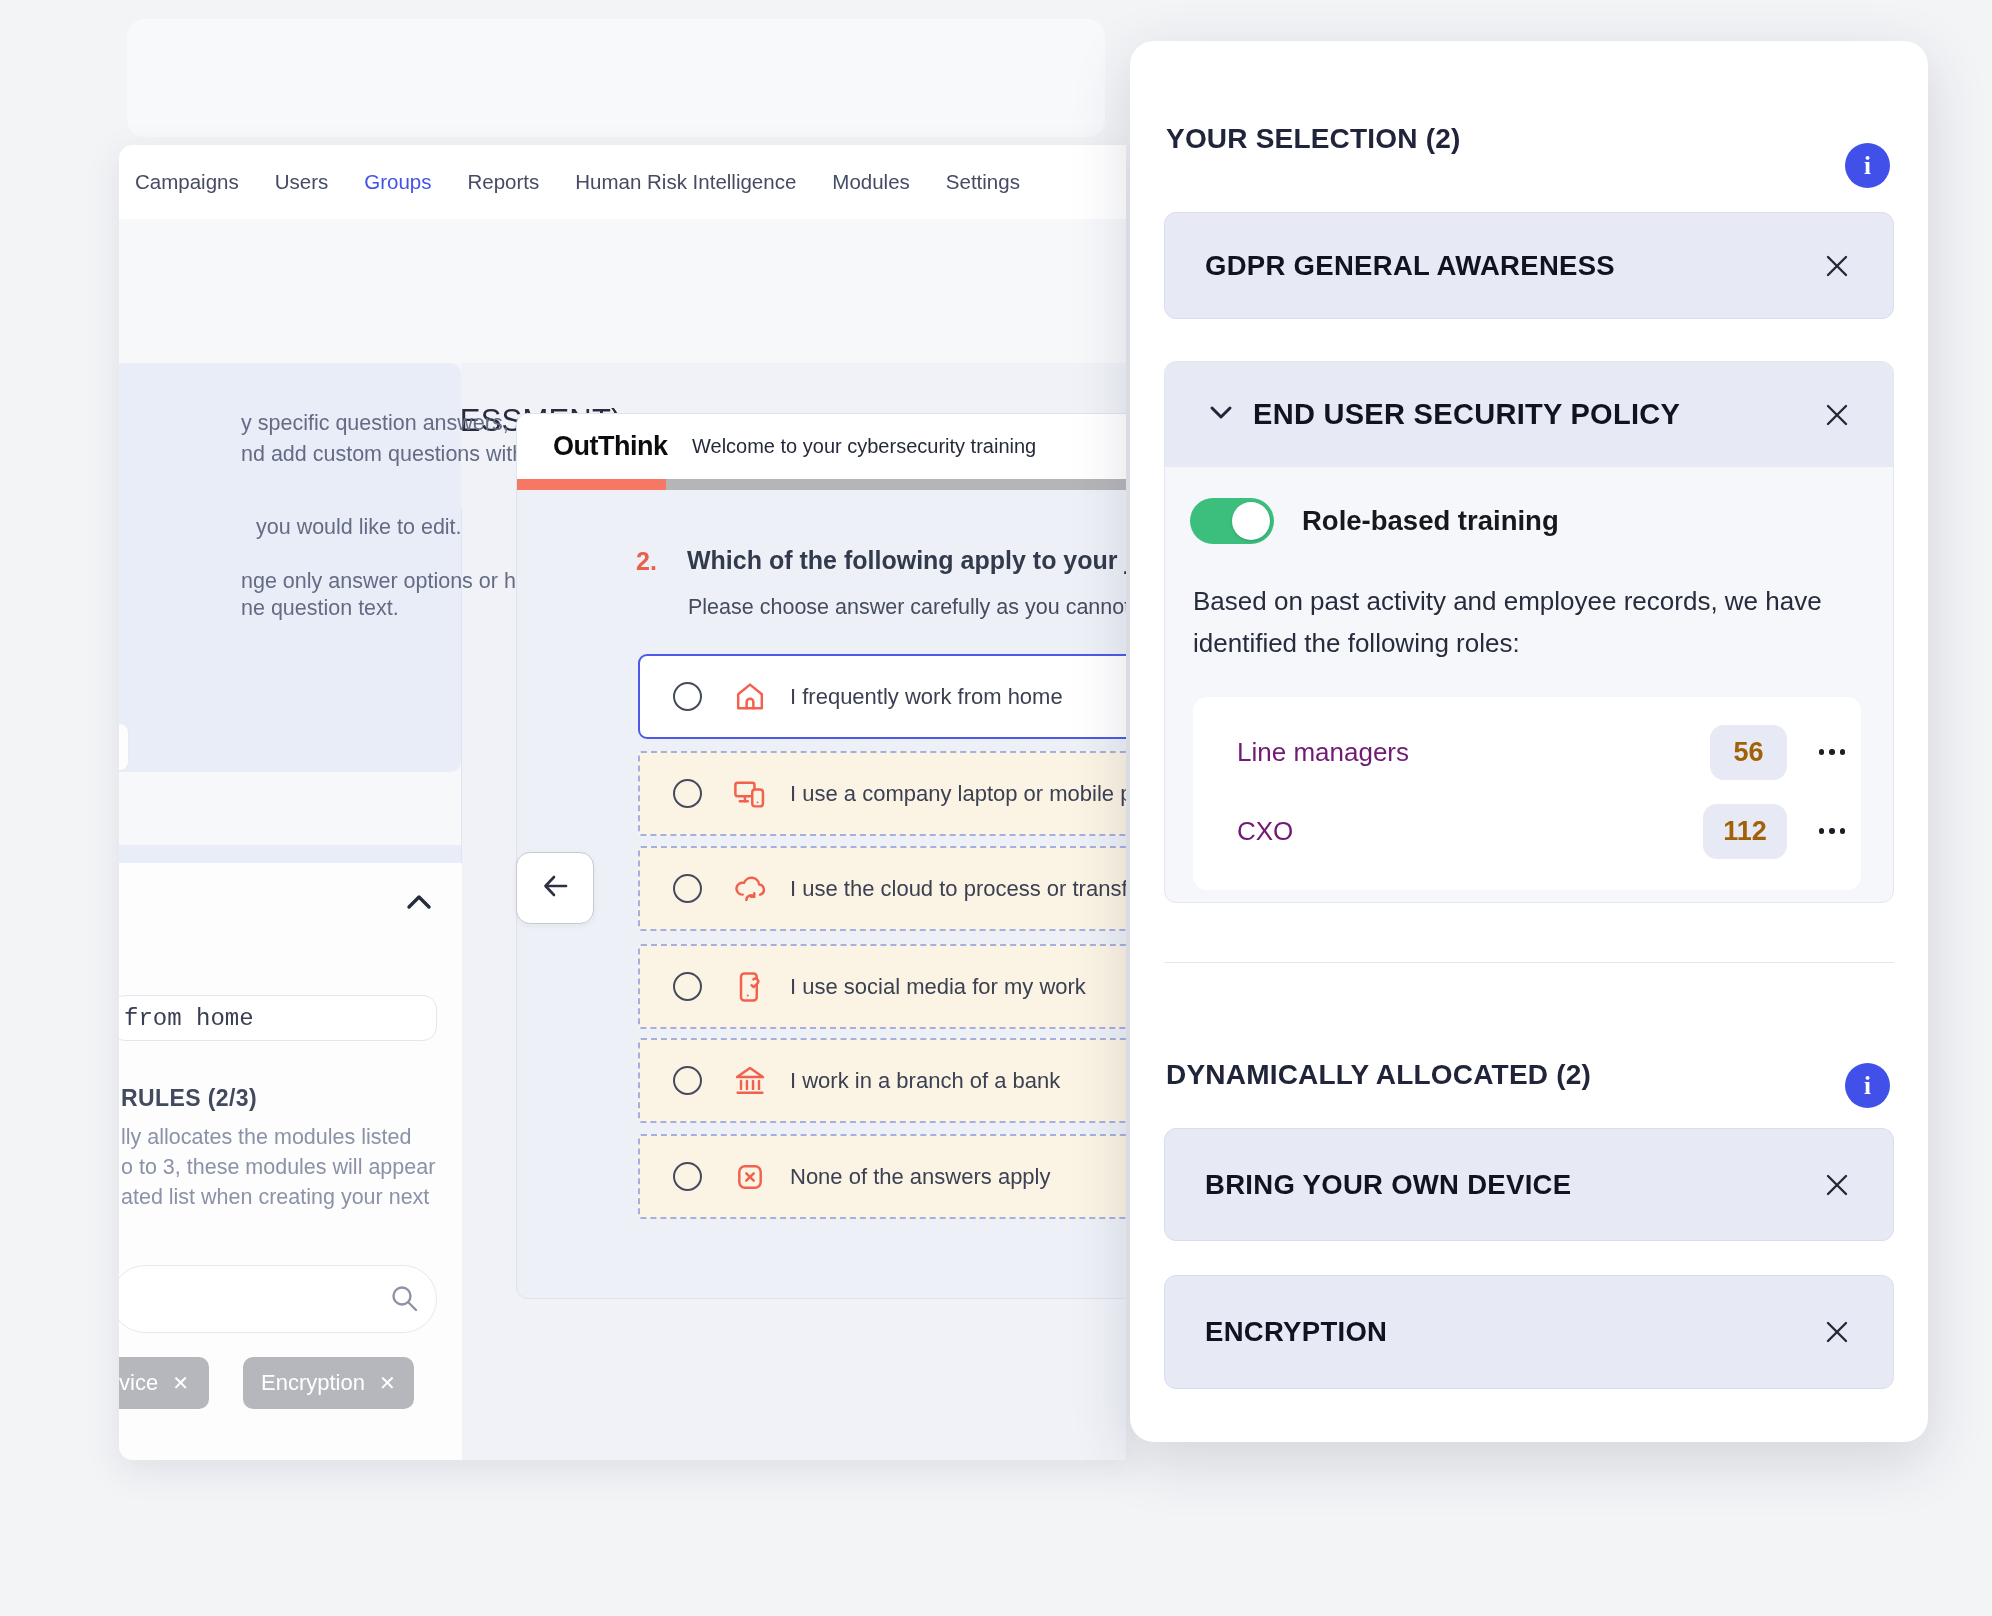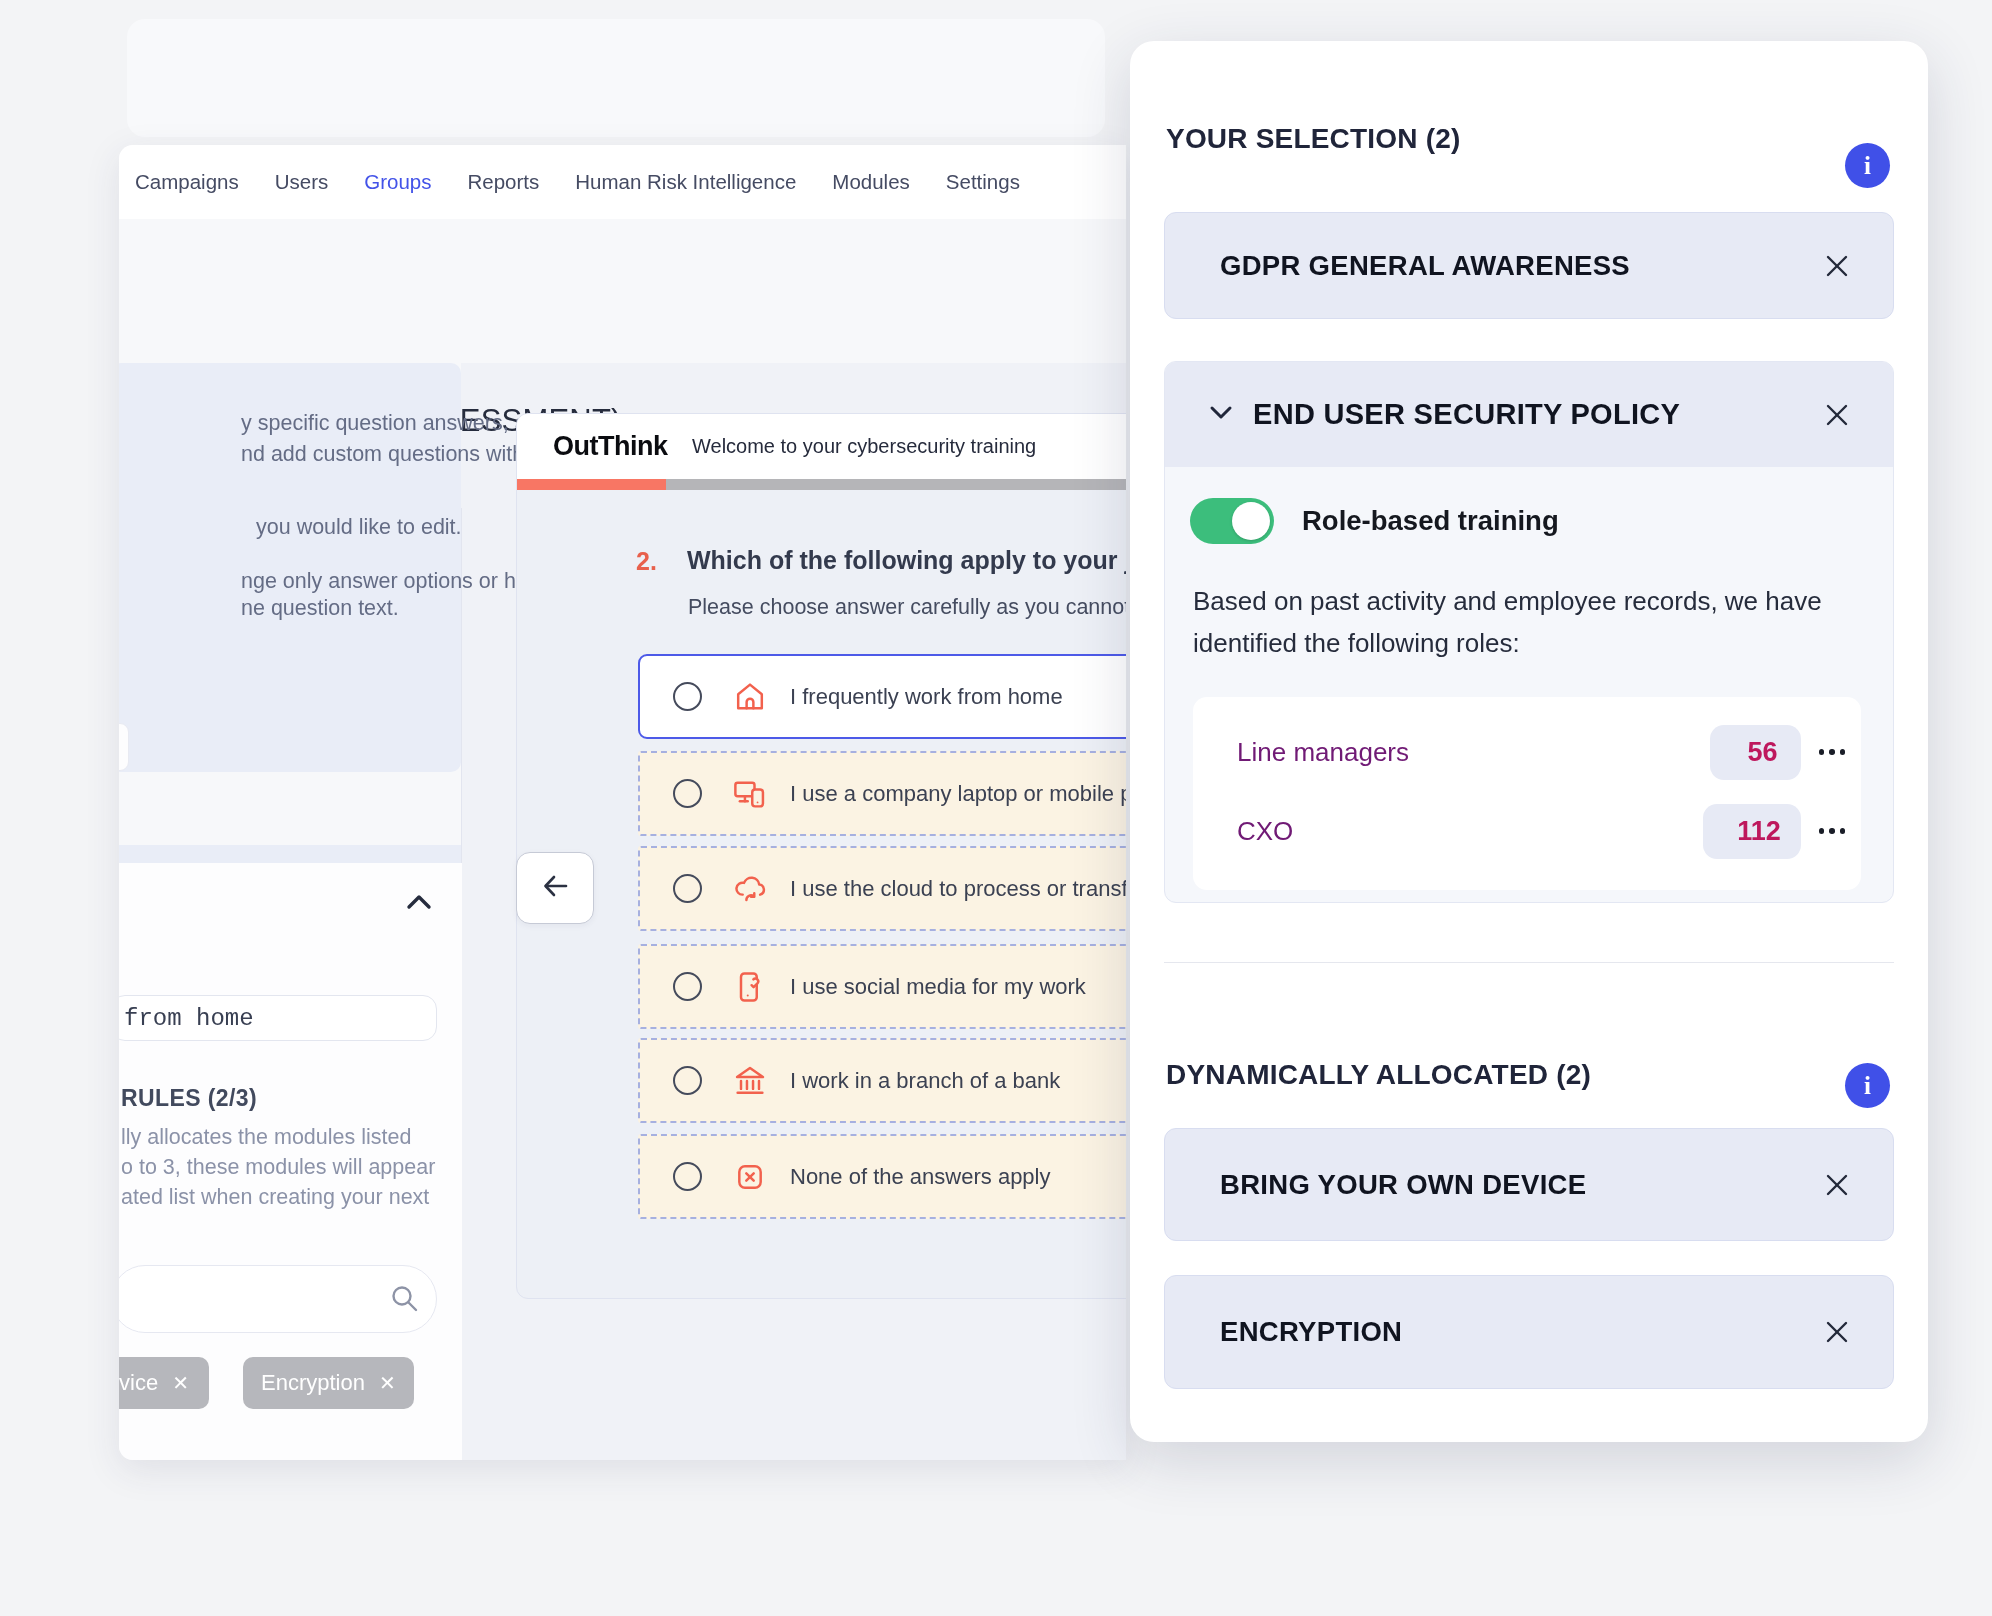--- a/index.html
+++ b/index.html
@@ -73,36 +73,36 @@
 
   
   .sel-panel{left:1130px;top:41px;width:798px;height:1401px;background:#fff;border-radius:24px;
     box-shadow:0 18px 60px rgba(40,45,80,.16);}
   .panel-h{position:absolute;left:36px;font-size:28px;font-weight:700;color:#20253a;letter-spacing:.2px;white-space:nowrap;}
   .info-dot{position:absolute;left:715px;width:45px;height:45px;border-radius:50%;background:#4050e8;color:#fff;
     display:flex;align-items:center;justify-content:center;font-size:25px;font-weight:700;cursor:pointer;
     font-family:"Liberation Serif",serif;}
   .lav-card{position:absolute;left:34px;width:730px;background:#e7eaf5;border:1px solid #d8ddf0;border-radius:12px;
     box-sizing:border-box;display:flex;align-items:center;}
-  .lav-card .t{margin-left:55px;font-size:27.5px;font-weight:700;color:#101420;letter-spacing:.3px;white-space:nowrap;}
+  .lav-card .t{margin-left:40px;font-size:27.5px;font-weight:700;color:#101420;letter-spacing:.3px;white-space:nowrap;}
   .xbtn{position:absolute;right:42px;top:50%;transform:translateY(-50%);width:28px;height:28px;cursor:pointer;}
   .exp{position:absolute;left:34px;top:320px;width:730px;height:542px;border:1px solid #e3e7f3;border-radius:12px;
     overflow:hidden;box-sizing:border-box;background:#f5f7fb;}
   .exp-head{position:absolute;left:0;top:0;width:100%;height:105px;background:#e7eaf5;display:flex;align-items:center;}
   .exp-head .chev{margin-left:42px;}
   .exp-head .t{margin-left:18px;font-size:29px;font-weight:700;color:#101420;letter-spacing:.3px;white-space:nowrap;}
   .toggle{position:absolute;left:25px;top:136px;width:84px;height:46px;border-radius:23px;background:#3cbe7c;cursor:pointer;}
   .knob{position:absolute;left:42px;top:4px;width:38px;height:38px;border-radius:50%;background:#fff;
     box-shadow:0 1px 3px rgba(0,0,0,.18);}
   .tog-label{position:absolute;left:137px;top:143px;font-size:27.5px;font-weight:700;color:#15181f;white-space:nowrap;}
   .exp-desc{position:absolute;left:28px;top:218px;width:640px;font-size:26px;color:#262c3c;line-height:42px;}
   .roles-card{position:absolute;left:28px;top:335px;width:668px;height:193px;background:#fff;border-radius:14px;}
   .role-name{position:absolute;left:18px;font-size:26px;color:#701a75;white-space:nowrap;margin-left:26px;}
   .badge{position:absolute;background:#e7eaf5;border-radius:14px;display:flex;align-items:center;justify-content:center;
-    font-size:27px;font-weight:600;color:#be185d;padding-left:14px;}
+    font-size:27px;font-weight:600;color:#a16207;}
   .kebab{position:absolute;left:621px;width:36px;display:flex;gap:5px;justify-content:center;cursor:pointer;}
   .kebab i{width:5.5px;height:5.5px;border-radius:50%;background:#1a1e28;}
   .pdivider{position:absolute;left:34px;top:921px;width:730px;height:1px;background:#e5e7ee;}
 </style>
 </head>
 <body>
 
 <div id="root">
 
   <div class="abs top-hint"></div>

